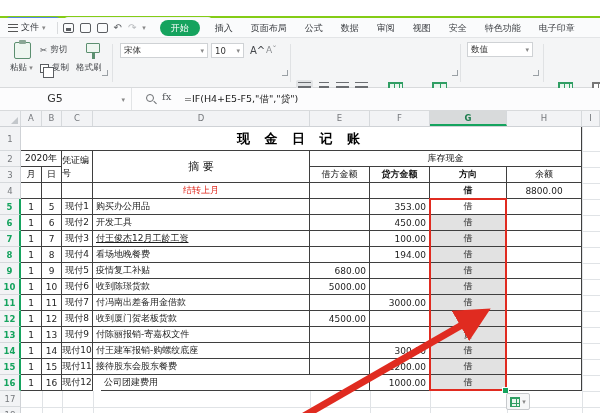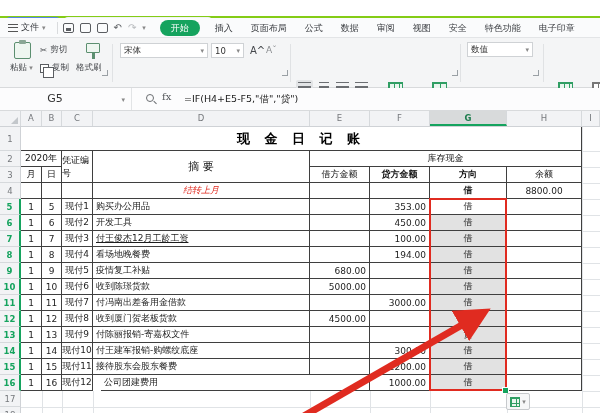--- a/index.html
+++ b/index.html
@@ -84,21 +84,21 @@
   
   .tcell { position:absolute; border-right:1px solid #3f3f3f; border-bottom:1px solid #3f3f3f; font-size:9px; color:#1d1d1d;
     display:flex; align-items:center; overflow:hidden; white-space:nowrap; background:#fff; }
   .tcell.center { justify-content:center; }
   .tcell.right { justify-content:flex-end; padding-right:3px; }
   .tcell.left { padding-left:3px; }
   .tcell.hdr { justify-content:center; color:#111; }
   .tcell.graysel { background:#e2e2e2; }
   #table-frame { position:absolute; border-left:1px solid #3f3f3f; border-top:1px solid #3f3f3f; }
   .title-cell { font-size:13px; font-weight:bold; letter-spacing:5px; color:#000; }
-  .red-text { color:#e02b20;font-style:italic; }
+  .red-text { color:#e02b20; }
   .bold { font-weight:bold; }
 
   
   #sel-redbox { position:absolute; border:2px solid #e02b20; pointer-events:none; z-index:5; }
   #fill-handle { position:absolute; width:7px; height:7px; background:#15a35e; border:1px solid #fff; z-index:6; }
   #fill-options { position:absolute; width:24px; height:17px; background:#f6f7f8; border:1px solid #c6c9cc; border-radius:2px;
     display:flex; align-items:center; justify-content:center; gap:2px; z-index:6; }
   #arrow-svg { position:absolute; left:0; top:0; width:600px; height:413px; pointer-events:none; z-index:9; }
 </style>
 </head>

